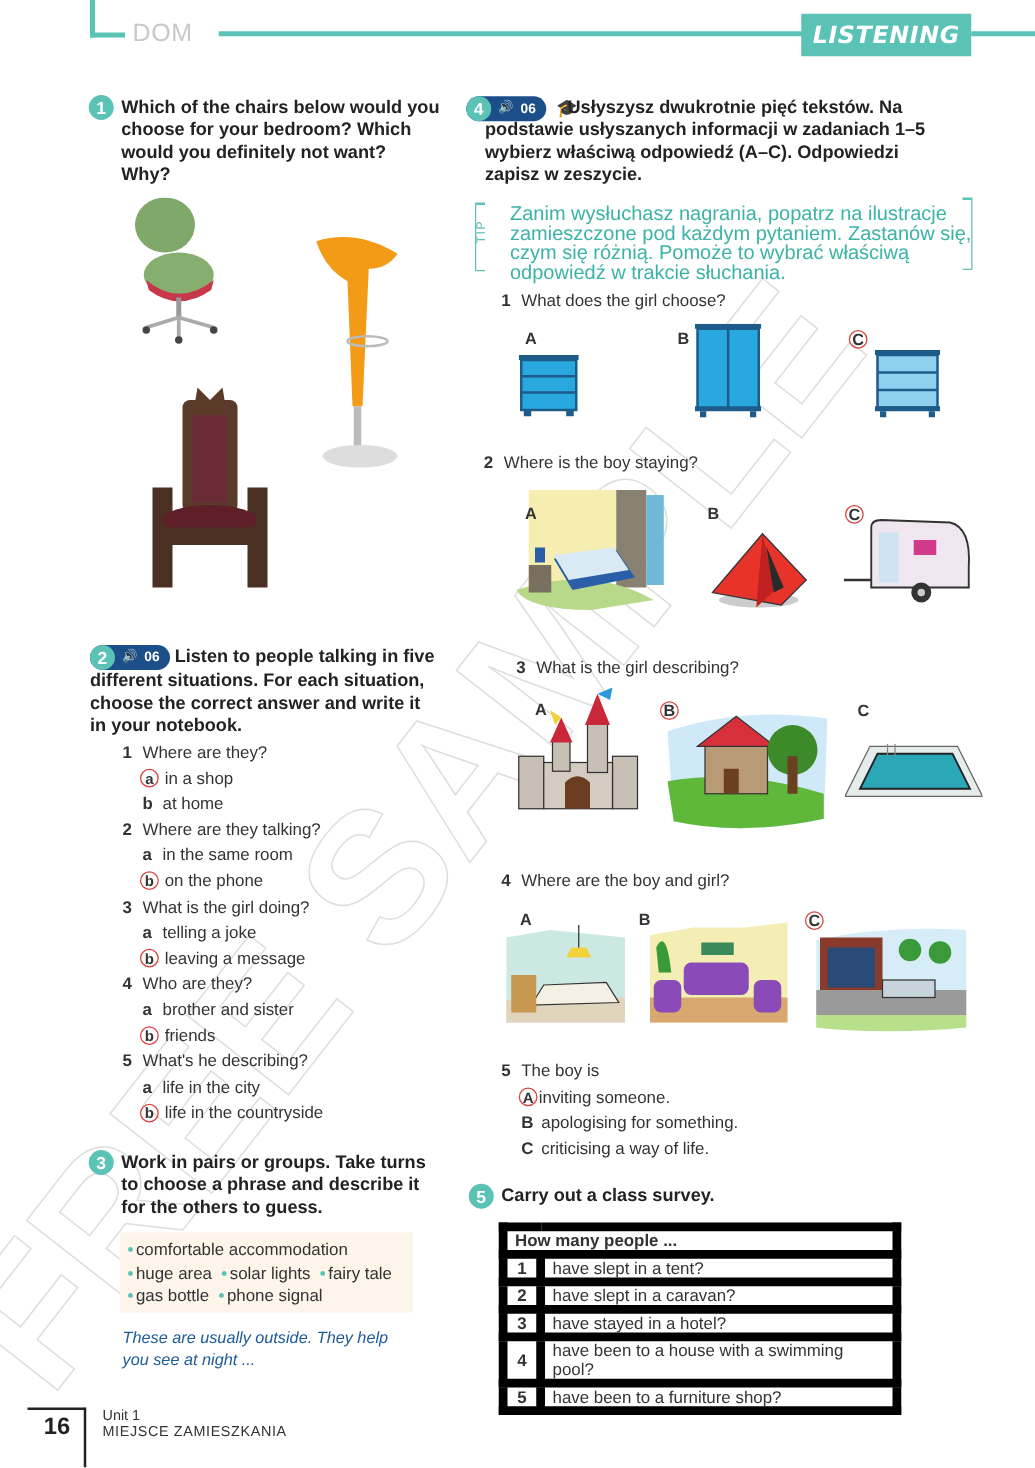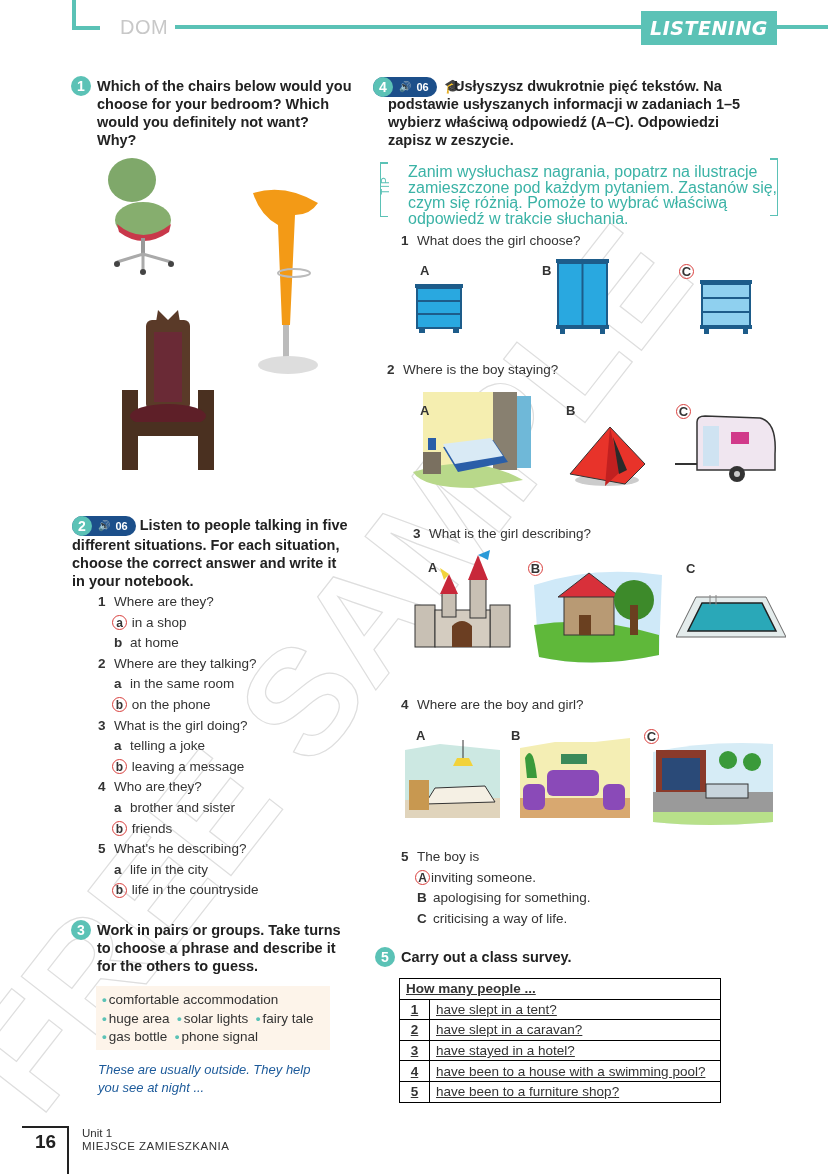--- a/index.html
+++ b/index.html
@@ -2,21 +2,21 @@
 <html><head>
 <meta charset="utf-8">
 <style>
   * { box-sizing: border-box; margin: 0; padding: 0; }
   body { width: 828px; height: 1174px; background: #fff; position: relative; overflow: hidden; font-family: "Liberation Sans", "DejaVu Sans", sans-serif; color: #222; }
   .abs { position: absolute; }
 
   
   .hdr-corner { left: 72px; top: 0; width: 4px; height: 30px; background: #5bc2b6; }
   .hdr-corner2 { left: 72px; top: 26px; width: 28px; height: 4px; background: #5bc2b6; }
-  .hdr-dom { left: 120px; top: 16px; font-size: 20px; color: #c8c8c8; letter-spacing: 0.5px; }
+  .hdr-dom { left: 106px; top: 16px; font-size: 20px; color: #c8c8c8; letter-spacing: 0.5px; }
   .hdr-line { left: 175px; top: 25px; width: 470px; height: 4px; background: #5bc2b6; }
   .hdr-badge { left: 641px; top: 11px; width: 136px; height: 34px; background: #5bc2b6; color: #fff; font-style: italic; font-weight: bold; font-size: 19px; display: flex; align-items: center; justify-content: center; letter-spacing: 0.5px; font-family: "DejaVu Sans", sans-serif; }
   .hdr-line2 { left: 777px; top: 25px; width: 51px; height: 4px; background: #5bc2b6; }
 
   
   .exnum { display: inline-flex; width: 20px; height: 20px; border-radius: 50%; background: #5bc2b6; color: #fff; font-weight: bold; font-size: 14px; align-items: center; justify-content: center; }
   .audio-pill { display: inline-flex; align-items: center; height: 20px; border-radius: 10px; background: #1c4f8a; color: #fff; font-size: 11px; padding: 0 8px 0 0; vertical-align: middle; }
   .audio-pill .exnum { margin-right: 6px; }
   .audio-pill .spk { font-size: 10px; margin-right: 5px; }
 
@@ -39,21 +39,21 @@
   .tip .lbl { position: absolute; left: -4px; top: 22px; transform: rotate(-90deg); font-size: 10px; color: #5bc2b6; letter-spacing: 1px; }
   .tip .txt { position: absolute; left: 28px; top: 6px; font-size: 16px; line-height: 15.5px; color: #3bb3a6; width: 370px; }
 
   .pic-lbl { font-size: 13px; font-weight: bold; color: #333; }
 
   .phrase-box { left: 96px; top: 986px; width: 234px; height: 64px; background: #fdf4ea; padding: 5px 6px; font-size: 13.5px; line-height: 18.5px; color: #333; }
   .dot { color: #5bc2b6; font-weight: bold; margin-right: 2px; }
   .hint { left: 98px; top: 1061px; font-size: 13px; line-height: 18px; color: #1c5a9a; font-style: italic; }
 
   .survey { left: 399px; top: 978px; width: 322px; border-collapse: collapse; font-size: 13.5px; color: #333; }
-  .survey td, .survey th { border: 1px solid #000000; height: 20.6px; padding: 0 6px; text-decoration: underline; }
+  .survey td, .survey th { border: 7px solid #000000; height: 20.6px; padding: 0 6px; }
   .survey th { text-align: left; font-weight: bold; }
   .survey td.n { width: 30px; text-align: center; font-weight: bold; }
 
   .footer-page { left: 35px; top: 1131px; font-size: 19px; font-weight: bold; color: #222; }
   .footer-line-v { left: 67px; top: 1126px; width: 1.5px; height: 48px; background: #222; }
   .footer-line-h { left: 22px; top: 1126px; width: 46px; height: 1.5px; background: #222; }
   .footer-unit { left: 82px; top: 1126px; font-size: 11.5px; color: #333; line-height: 14px; }
   .footer-title { left: 82px; top: 1140px; font-size: 11.5px; color: #333; letter-spacing: 0.5px; }
 
   .watermark { left: -40px; top: 0; width: 900px; height: 1174px; pointer-events: none; }

